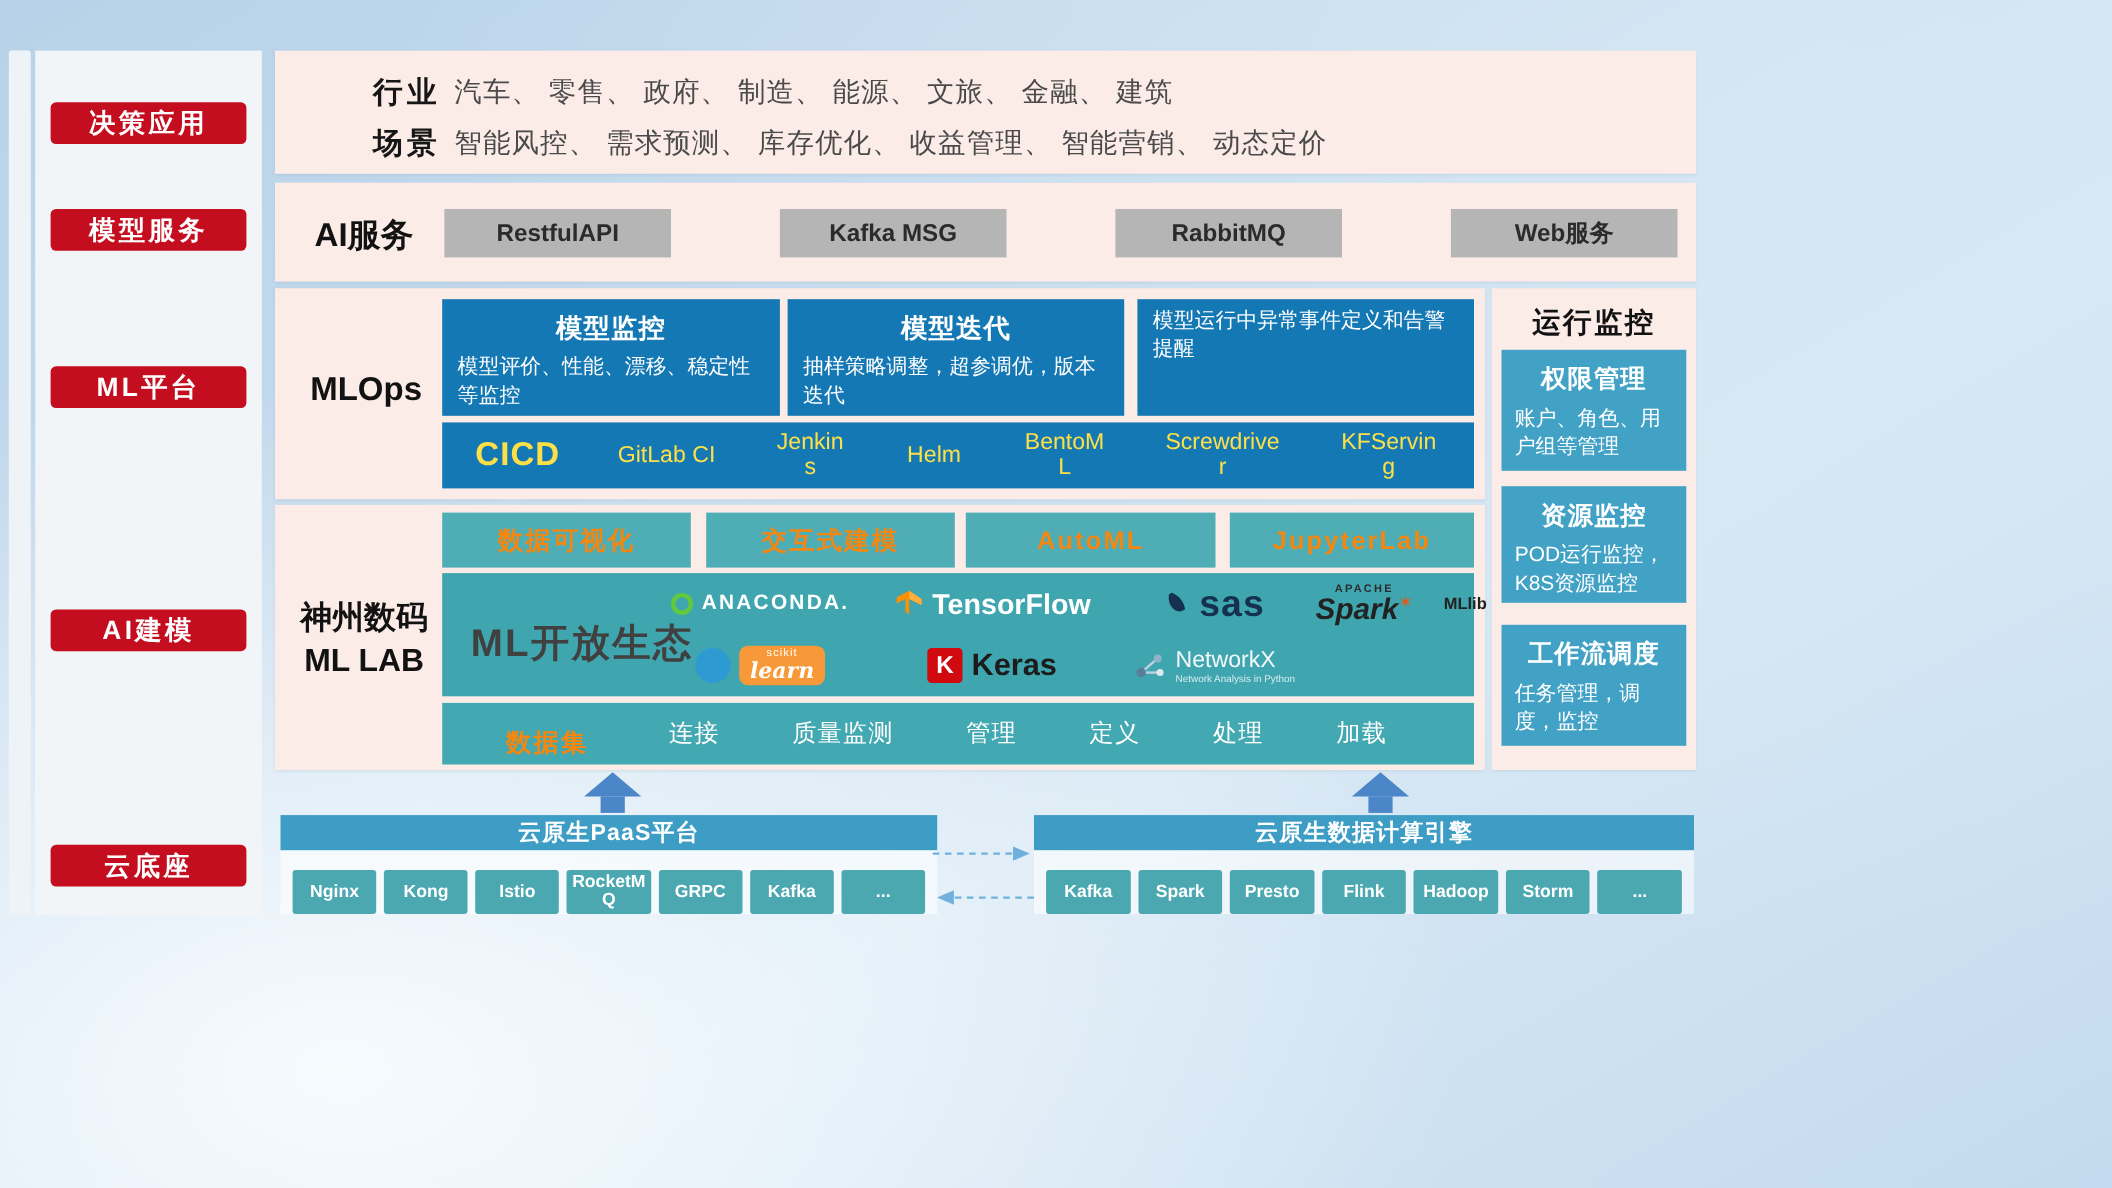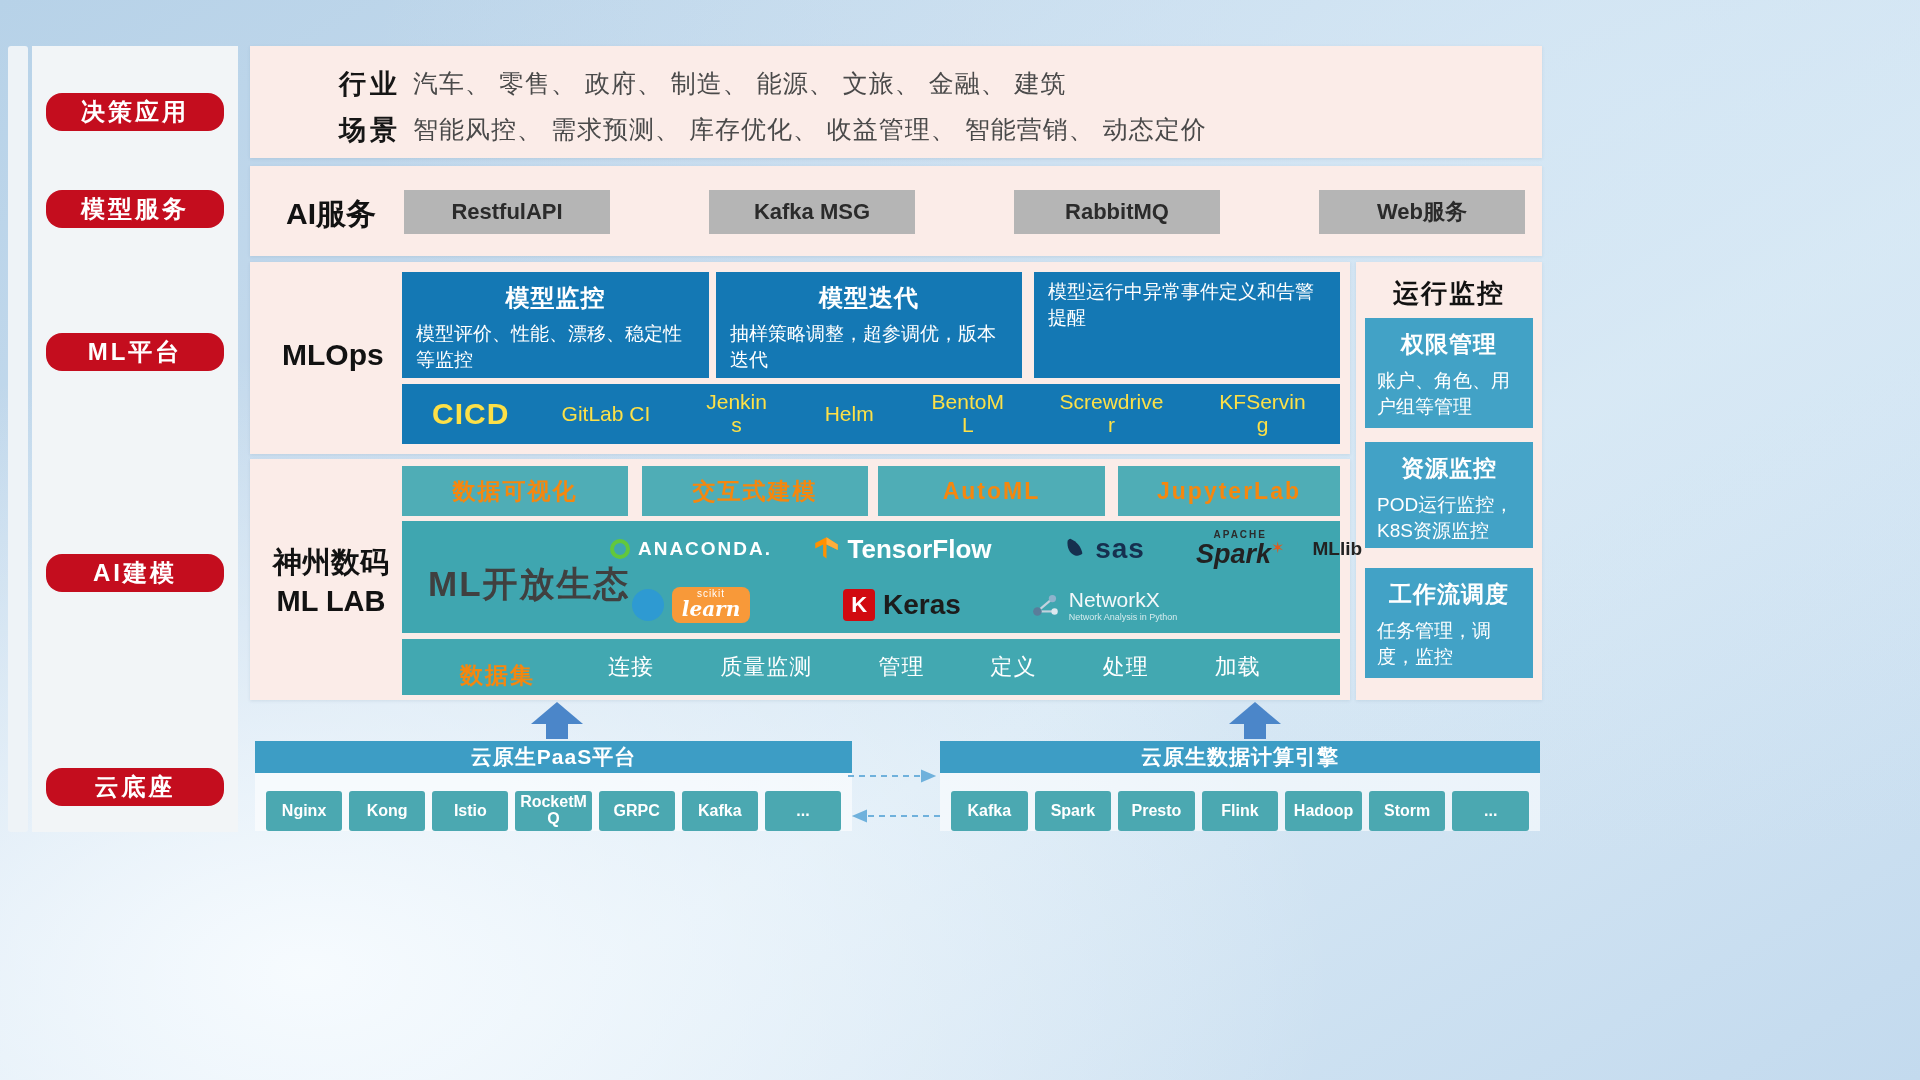--- a/index.html
+++ b/index.html
@@ -13,21 +13,21 @@
       radial-gradient(ellipse at 85% 10%, rgba(214,232,245,.8) 0%, rgba(214,232,245,0) 55%),
       linear-gradient(150deg,#b7d2e8 0%,#c8dcee 35%,#d9e9f5 60%,#c3daee 100%);
   }
 
   
   .edge-bar{ position:absolute; left:8px; top:46px; width:20px; height:786px;
     background:#eef3f7; border-radius:3px; }
   .sidebar{ position:absolute; left:32px; top:46px; width:206px; height:786px;
     background:#f2f5f7; }
   .red-btn{ position:absolute; left:14px; width:178px; height:38px; background:#c40d1e;
-    color:#fff; font-weight:bold; font-size:24px; letter-spacing:3px; border-radius:16px;
+    color:#fff; font-weight:bold; font-size:24px; letter-spacing:3px; border-radius:5px;
     display:flex; align-items:center; justify-content:center; }
   .rb1{top:47px} .rb2{top:144px} .rb3{top:287px} .rb4{top:508px} .rb5{top:722px}
 
   
   .sec{ position:absolute; background:#fbece8; box-shadow:0 1px 3px rgba(90,120,150,.15); }
   .sec-industry{ left:250px; top:46px;  width:1292px; height:112px; }
   .sec-service { left:250px; top:166px; width:1292px; height:90px; }
   .sec-mlops   { left:250px; top:262px; width:1100px; height:192px; }
   .sec-mllab   { left:250px; top:459px; width:1100px; height:241px; }
   .sec-monitor { left:1356px;top:262px; width:186px;  height:438px; }
@@ -74,26 +74,26 @@
   .tb1{left:152px;width:226px} .tb2{left:392px;width:226px} .tb3{left:628px;width:227px} .tb4{left:868px;width:222px}
   .eco-box{ position:absolute; left:152px; top:62px; width:938px; height:112px; background:#3fa6b0;}
   .eco-label{ position:absolute; left:26px; top:40px; font-size:35px; font-weight:bold; color:#404040; letter-spacing:2px;}
   .eco-grid{ position:absolute; left:188px; top:0; right:6px; height:100%;
     display:grid; grid-template-columns:202px 220px 184px 1fr; grid-template-rows:1fr 1fr; align-items:center;}
   .logo-cell{ display:flex; align-items:center; justify-content:center; gap:8px; height:100%; }
   .anaconda-ring{ width:20px; height:20px; border-radius:50%; border:4px solid #62c83c; flex:0 0 auto;}
   .anaconda-word{ color:#fff; font-weight:bold; font-size:19px; letter-spacing:2px;}
   .tf-word{ color:#fff; font-weight:bold; font-size:26px;}
   .pt-word{ color:#f2f6f8; font-size:27px; font-weight:500;}
-  .sas-word{ color:#16304f; font-weight:bold; font-size:28px; letter-spacing:1px;}
+  .sas-word{ color:#16304f; font-weight:bold; font-size:34px; letter-spacing:1px;}
   .spark-stack{ display:flex; flex-direction:column; align-items:center; line-height:1;}
   .apache-word{ font-size:10px; color:#2b2b2b; letter-spacing:2px; font-weight:bold;}
   .spark-word{ font-size:27px; font-weight:bold; font-style:italic; color:#222;}
   .spark-star{ color:#e25a1c; font-size:16px; vertical-align:super; font-style:normal;}
-  .mllib-word{ font-size:19px; font-weight:bold; color:#222; margin-left:20px;}
+  .mllib-word{ font-size:15px; font-weight:bold; color:#222; margin-left:20px;}
   .sk-circle{ width:32px; height:32px; border-radius:50%; background:#2e9ad2; flex:0 0 auto;}
   .sk-blob{ background:#f89939; border-radius:8px; padding:2px 10px 4px; display:flex;
     flex-direction:column; align-items:center; line-height:1;}
   .sk-small{ font-size:10px; color:#fff; letter-spacing:1px;}
   .sk-learn{ font-size:20px; color:#fff; font-weight:bold; font-style:italic;
     font-family:"DejaVu Serif","Liberation Serif",serif;}
   .keras-box{ width:32px; height:32px; background:#d10a10; border-radius:4px; color:#fff;
     font-weight:bold; font-size:22px; display:flex; align-items:center; justify-content:center; flex:0 0 auto;}
   .keras-word{ font-size:28px; font-weight:bold; color:#1c1c1c;}
   .nx-stack{ display:flex; flex-direction:column; line-height:1.15;}

